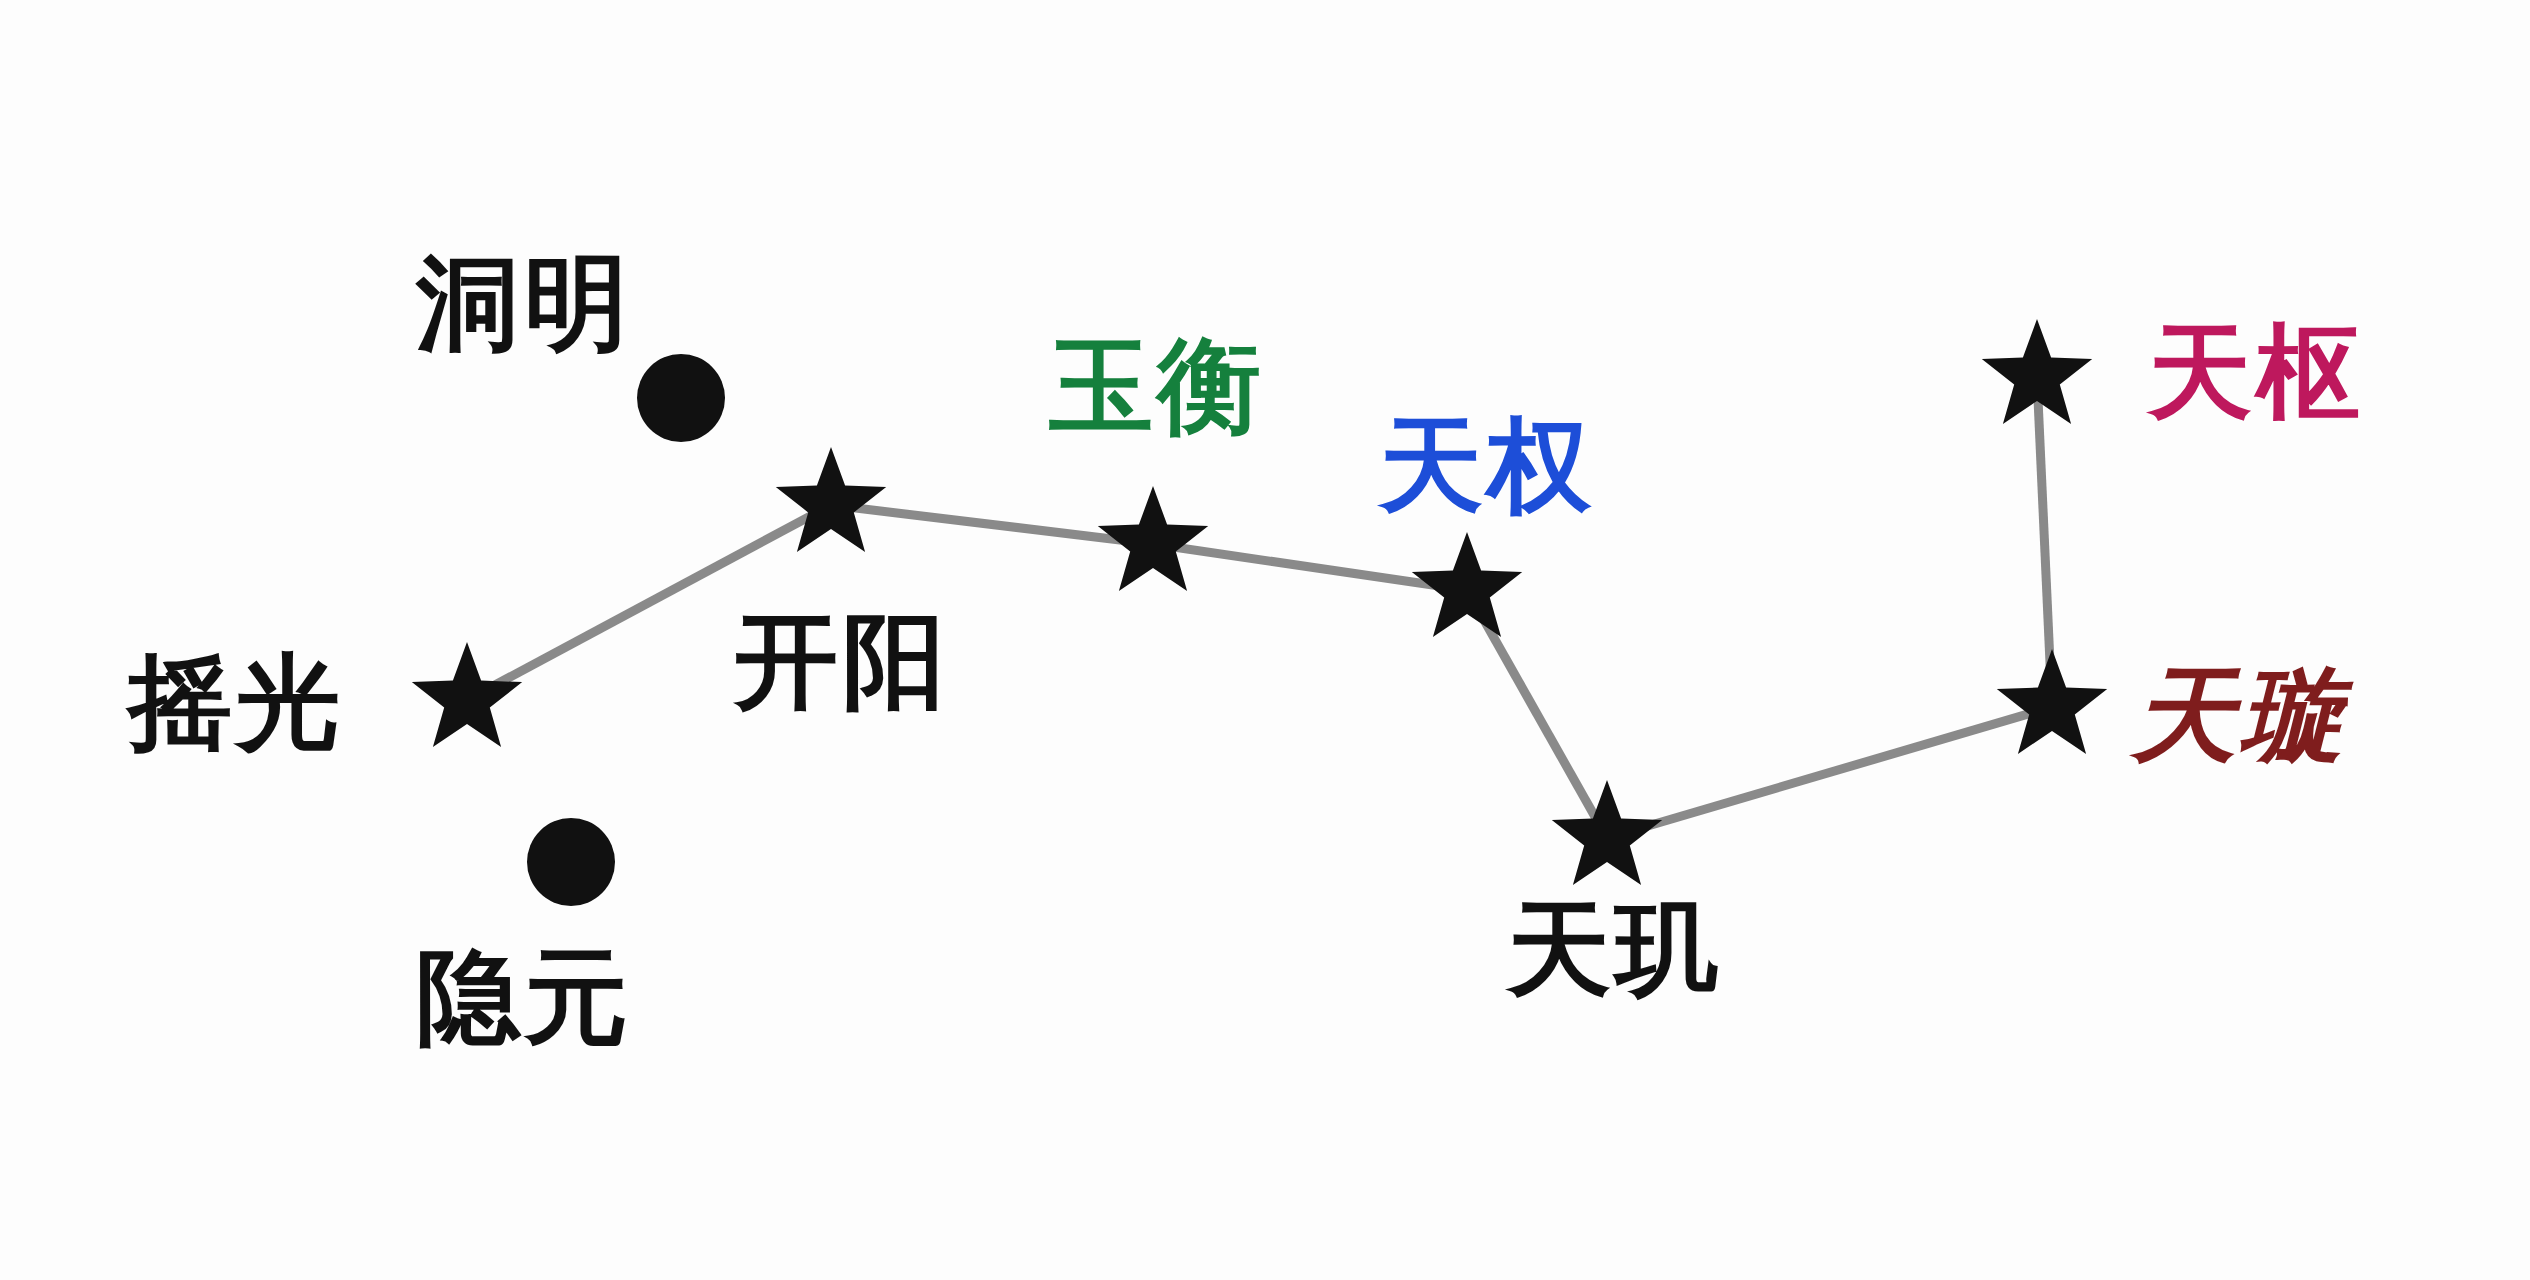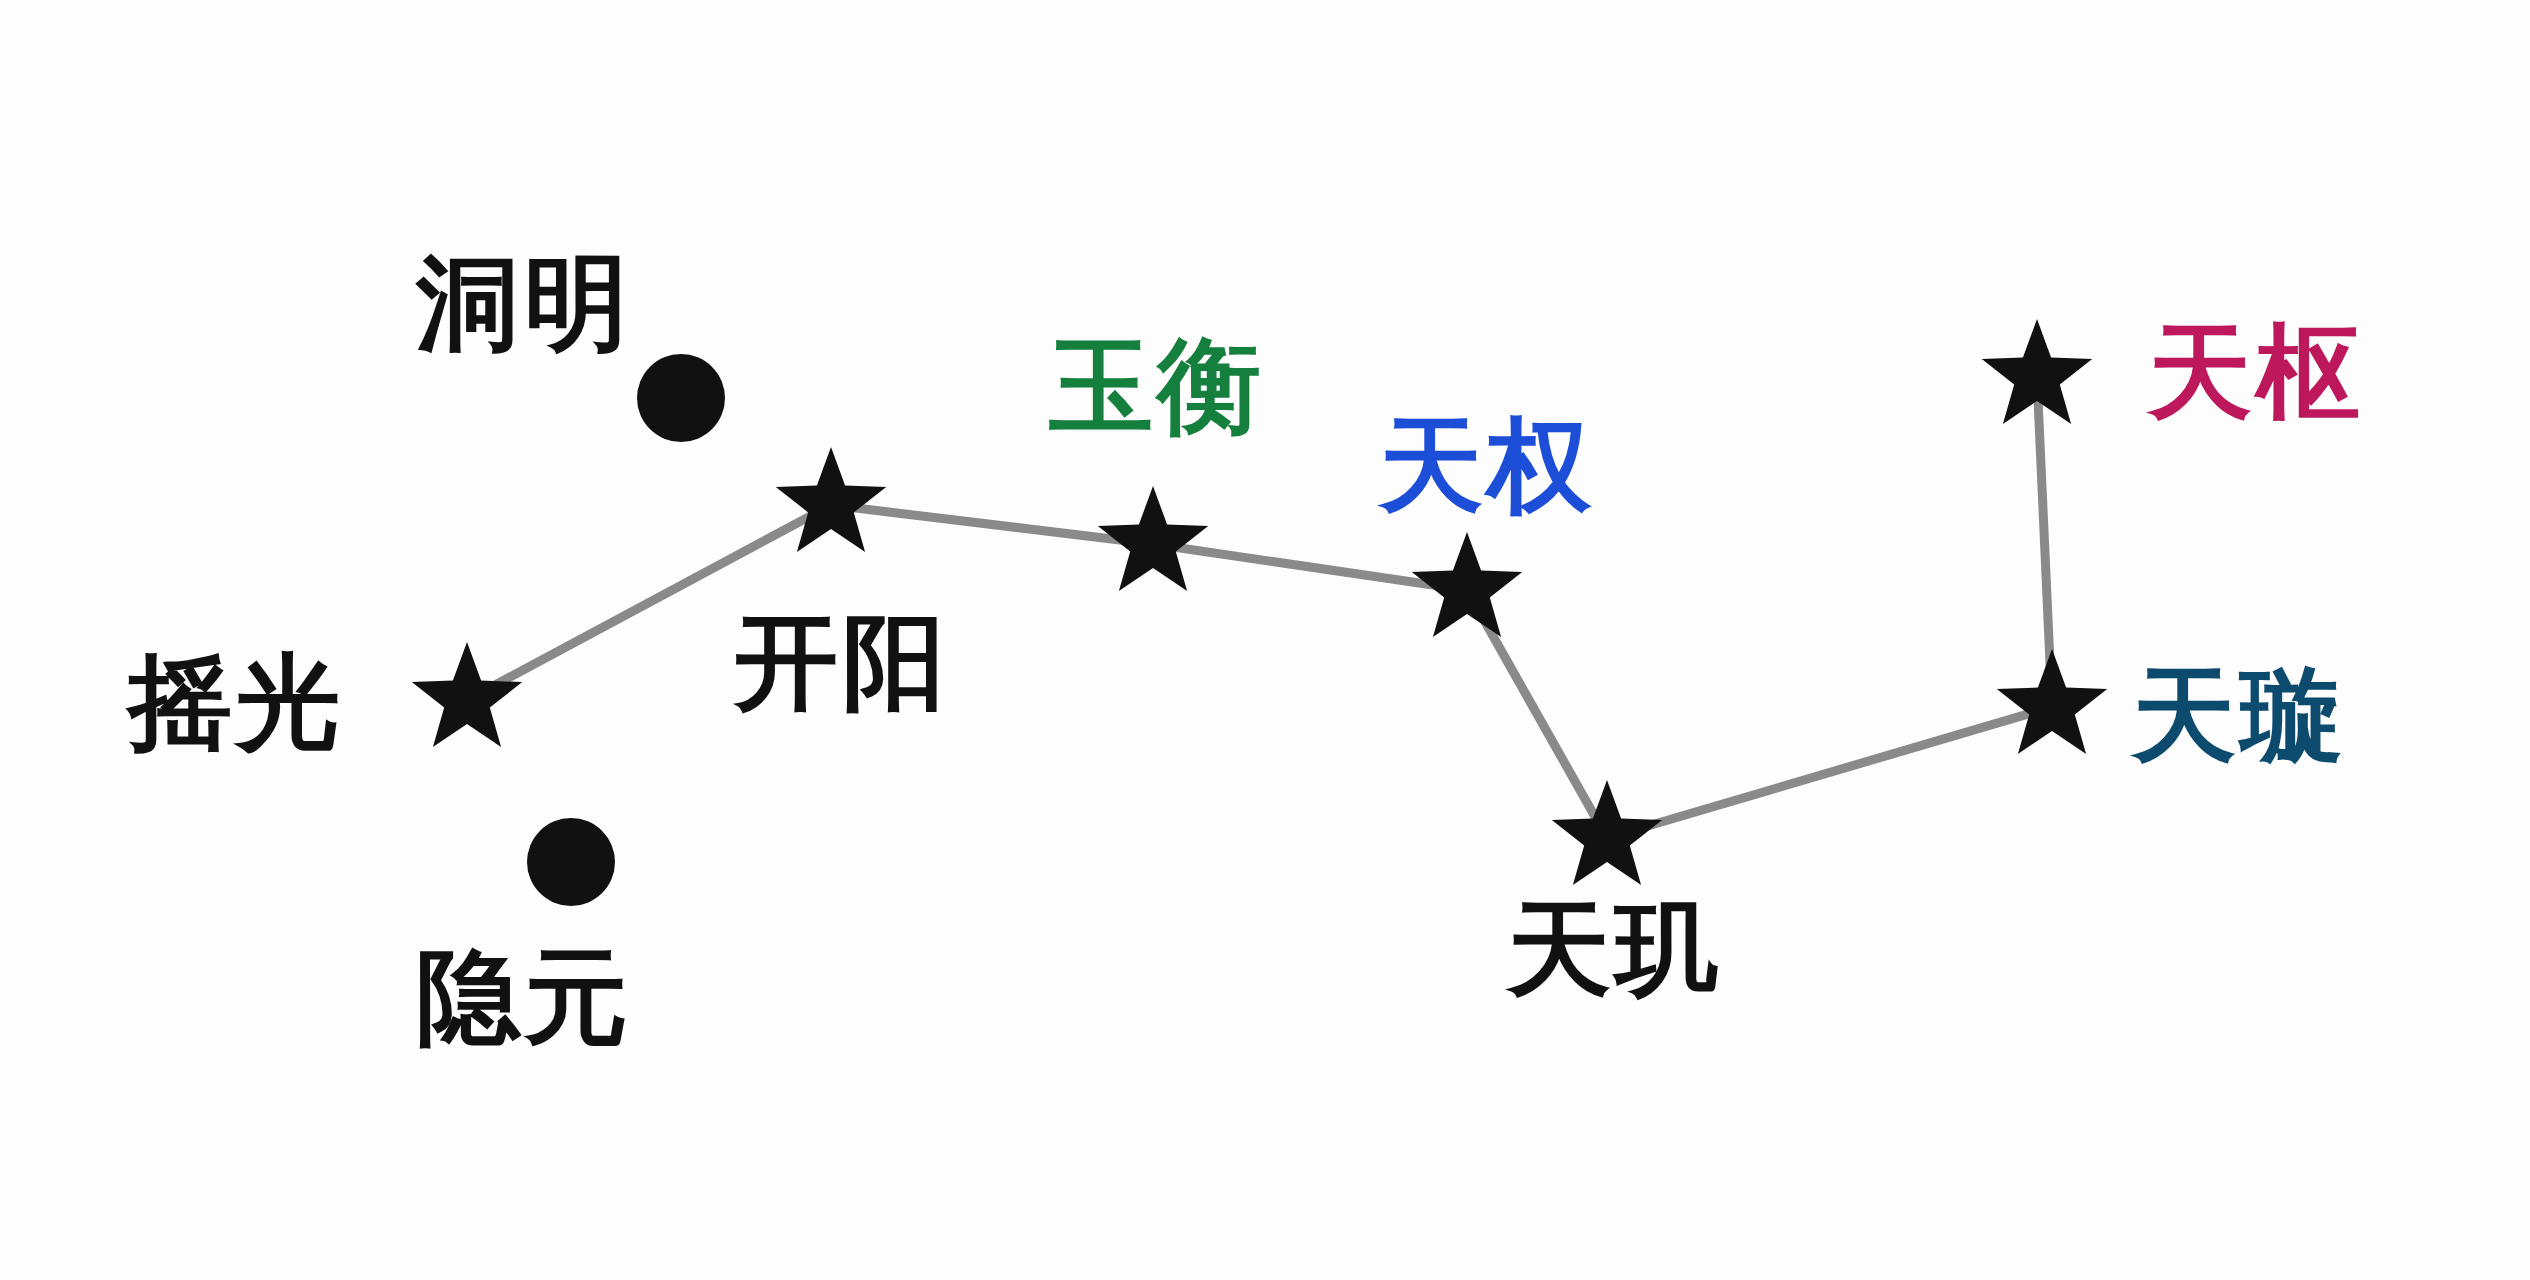--- a/index.html
+++ b/index.html
@@ -31,19 +31,19 @@
       <polygon points="1607.0,780.0 1621.1,818.6 1662.2,820.1 1629.8,845.4 1641.1,884.9 1607.0,862.0 1572.9,884.9 1584.2,845.4 1551.8,820.1 1592.9,818.6" fill="#111111"></polygon>
       <polygon points="2052.0,649.0 2066.1,687.6 2107.2,689.1 2074.8,714.4 2086.1,753.9 2052.0,731.0 2017.9,753.9 2029.2,714.4 1996.8,689.1 2037.9,687.6" fill="#111111"></polygon>
       <polygon points="2037.0,319.0 2051.1,357.6 2092.2,359.1 2059.8,384.4 2071.1,423.9 2037.0,401.0 2002.9,423.9 2014.2,384.4 1981.8,359.1 2022.9,357.6" fill="#111111"></polygon>
     </g>
 </svg>
 
 <div id="labels">
   <div class="label" style="left: 416px; top: 251px; color: rgb(17, 17, 17);">洞明</div>
   <div class="label" style="left: 416px; top: 945px; color: rgb(17, 17, 17);">隐元</div>
   <div class="label" style="left: 128px; top: 650px; color: rgb(17, 17, 17);">摇光</div>
-  <div class="label" style="left: 734px; top: 610px; color: rgb(17, 17, 17);">开阳</div>
+  <div class="label" style="left: 734px; top: 610px; color: rgb(17, 17, 17); font-family: Liberation Serif, serif;">开阳</div>
   <div class="label" style="left: 1049px; top: 334px; color: #15803d;">玉衡</div>
   <div class="label" style="left: 1379px; top: 413px; color: #1d4ed8; text-align: center;">天权</div>
   <div class="label" style="left: 1507px; top: 905px; color: rgb(17, 17, 17); font-family: Liberation Mono, monospace;">天玑</div>
-  <div class="label" style="left: 2132px; top: 663px; color: #0c4a6e;">天璇</div>
+  <div class="label" style="left: 2132px; top: 663px; color: #7f1d1d; font-style: italic;">天璇</div>
   <div class="label" style="left: 2148px; top: 320px; color: #be185d;">天枢</div>
 </div>
 
 </body></html>

